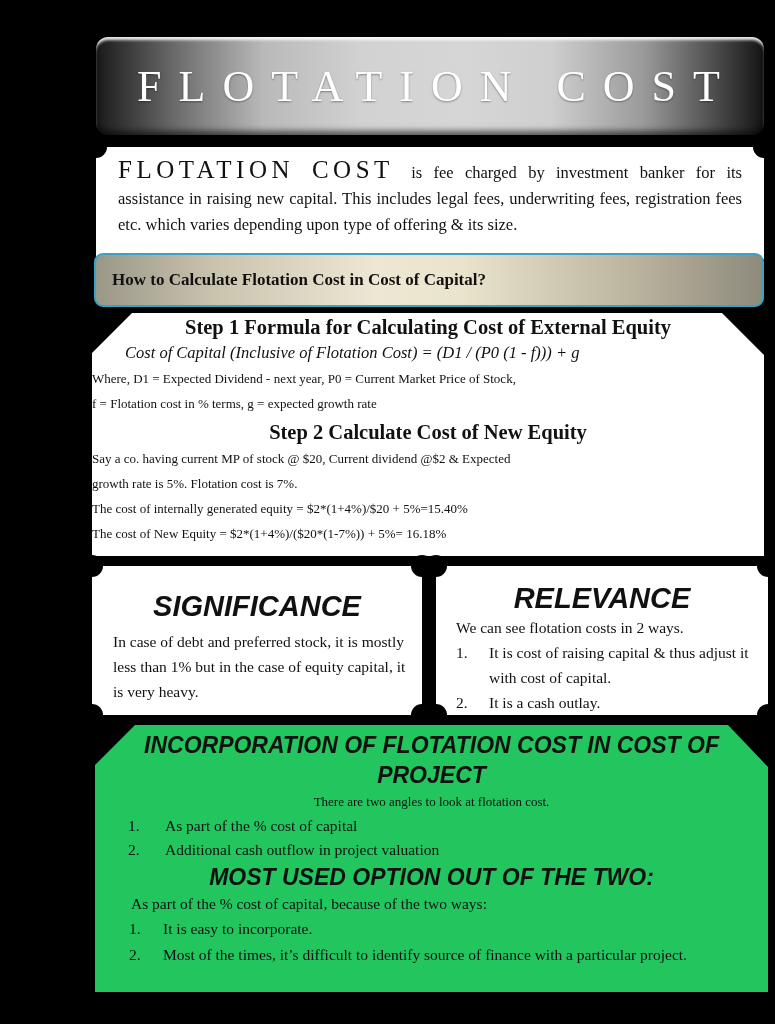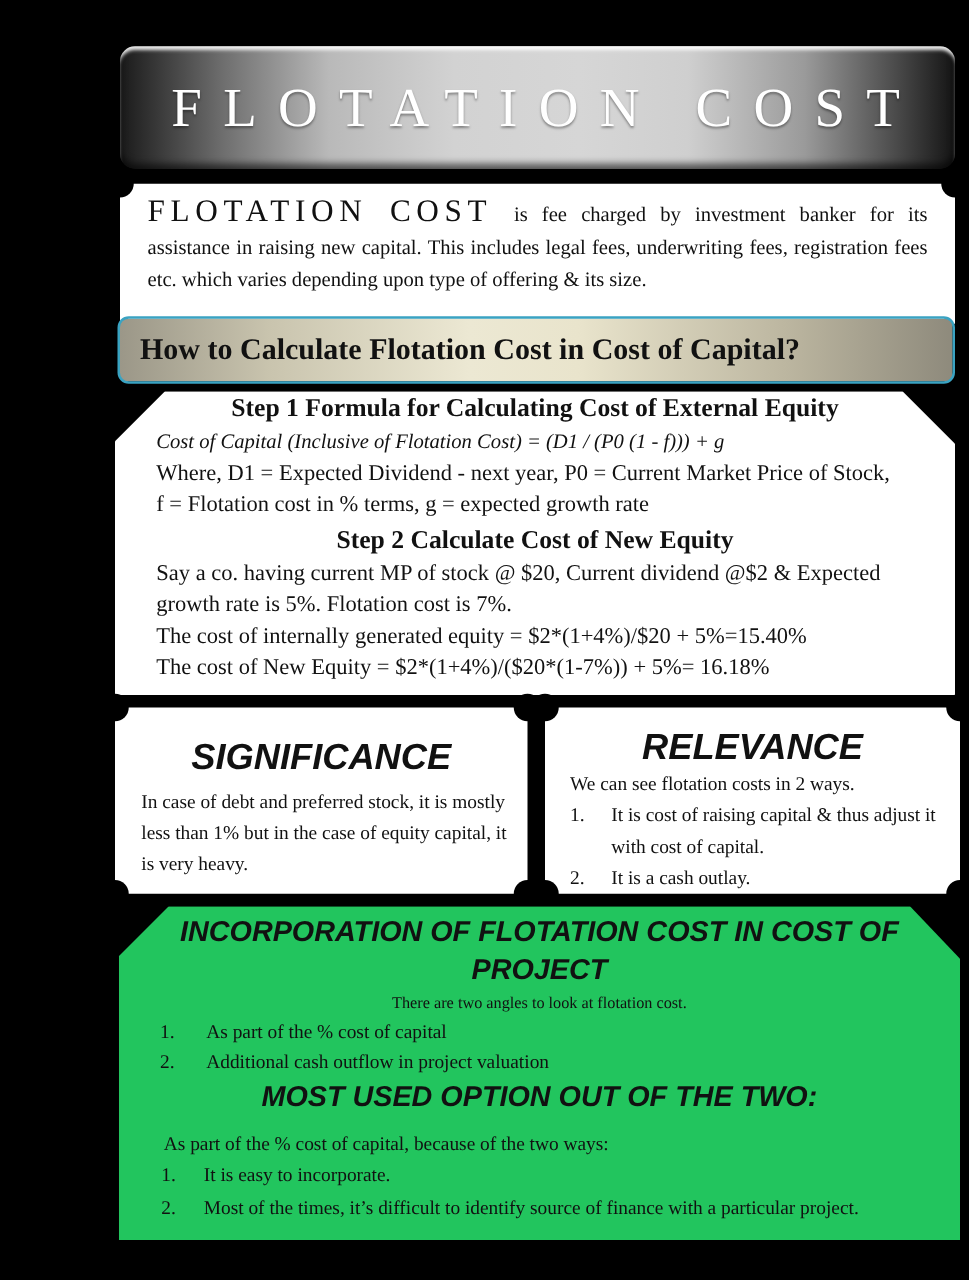--- a/index.html
+++ b/index.html
@@ -20,47 +20,47 @@
   .ticket .notch { position:absolute; width:22px; height:22px; border-radius:50%; background:#000; }
 
   .intro { left:96px; top:147px; width:668px; height:123px; }
   .intro-text { position:absolute; left:22px; right:22px; top:10px; font-size:16.5px; line-height:26px; text-align:justify; }
   .intro-term { font-size:25px; letter-spacing:4.5px; margin-right:6px; }
 
   .howto { position:absolute; left:94px; top:253px; width:670px; height:54px; border-radius:9px;
     border:2px solid #3aa3c2;
     background: linear-gradient(90deg,#9b9788 0%,#c9c4ae 18%,#ece8d3 42%,#e9e4cc 55%,#bcb6a0 80%,#8e8a7c 100%);
     display:flex; align-items:center; box-sizing:border-box; }
-  .howto-title { font-size:24px; font-weight:bold; padding-left:16px; color:#111; }
+  .howto-title { font-size:17px; font-weight:bold; padding-left:16px; color:#111; }
 
   .steps { position:absolute; left:92px; top:313px; width:672px; height:243px; background:#fff;
     clip-path: polygon(40px 0, 630px 0, 672px 42px, 672px 100%, 0 100%, 0 40px); }
   .steps .h { text-align:center; font-size:20.5px; font-weight:bold; font-family:"Liberation Serif",serif; }
-  .steps .line { font-size:18px; line-height:25px; padding-left:33px; }
+  .steps .line { font-size:13px; line-height:25px; }
   .steps .formula { font-style:italic; font-size:16.5px; line-height:26px; padding-left:33px; }
 
   .sig { left:92px; top:566px; width:330px; height:149px; }
   .rel { left:436px; top:566px; width:332px; height:149px; }
   .panel-title { text-align:center; font-family:"Liberation Sans",sans-serif; font-weight:bold; font-style:italic; font-size:29px; }
   .sig .panel-title { margin-top:24px; }
   .rel .panel-title { margin-top:16px; }
   .panel-body { font-size:15.5px; line-height:25px; }
   .sig .panel-body { padding:6px 14px 0 21px; }
   .rel .panel-body { padding:0 12px 0 20px; }
   .numlist { list-style:none; margin:0; padding:0; }
   .numlist li { display:flex; }
   .numlist .n { width:33px; flex:none; }
 
   .incorp { position:absolute; left:95px; top:725px; width:673px; height:267px; background:#22c55e;
     clip-path: polygon(40px 0, 633px 0, 673px 42px, 673px 100%, 0 100%, 0 40px); }
   .incorp .big { text-align:center; font-family:"Liberation Sans",sans-serif; font-weight:bold; font-style:italic; font-size:23px; line-height:30px; }
   .incorp .center { text-align:center; font-size:13px; line-height:24px; }
   .incorp .list { padding-left:33px; font-size:15.5px; line-height:24px; }
   .incorp .list .n { width:37px; }
-  .incorp .lead { padding-left:36px; font-size:15.5px; line-height:24px;margin-top:12px; }
+  .incorp .lead { padding-left:36px; font-size:15.5px; line-height:24px; }
   .incorp .list2 { padding-left:34px; padding-right:30px; font-size:15.5px; line-height:26px; }
   .incorp .list2 .n { width:34px; }
 </style>
 </head>
 <body>
 
 <div class="banner">
   <span class="banner-title">FLOTATION COST</span>
 </div>
 

